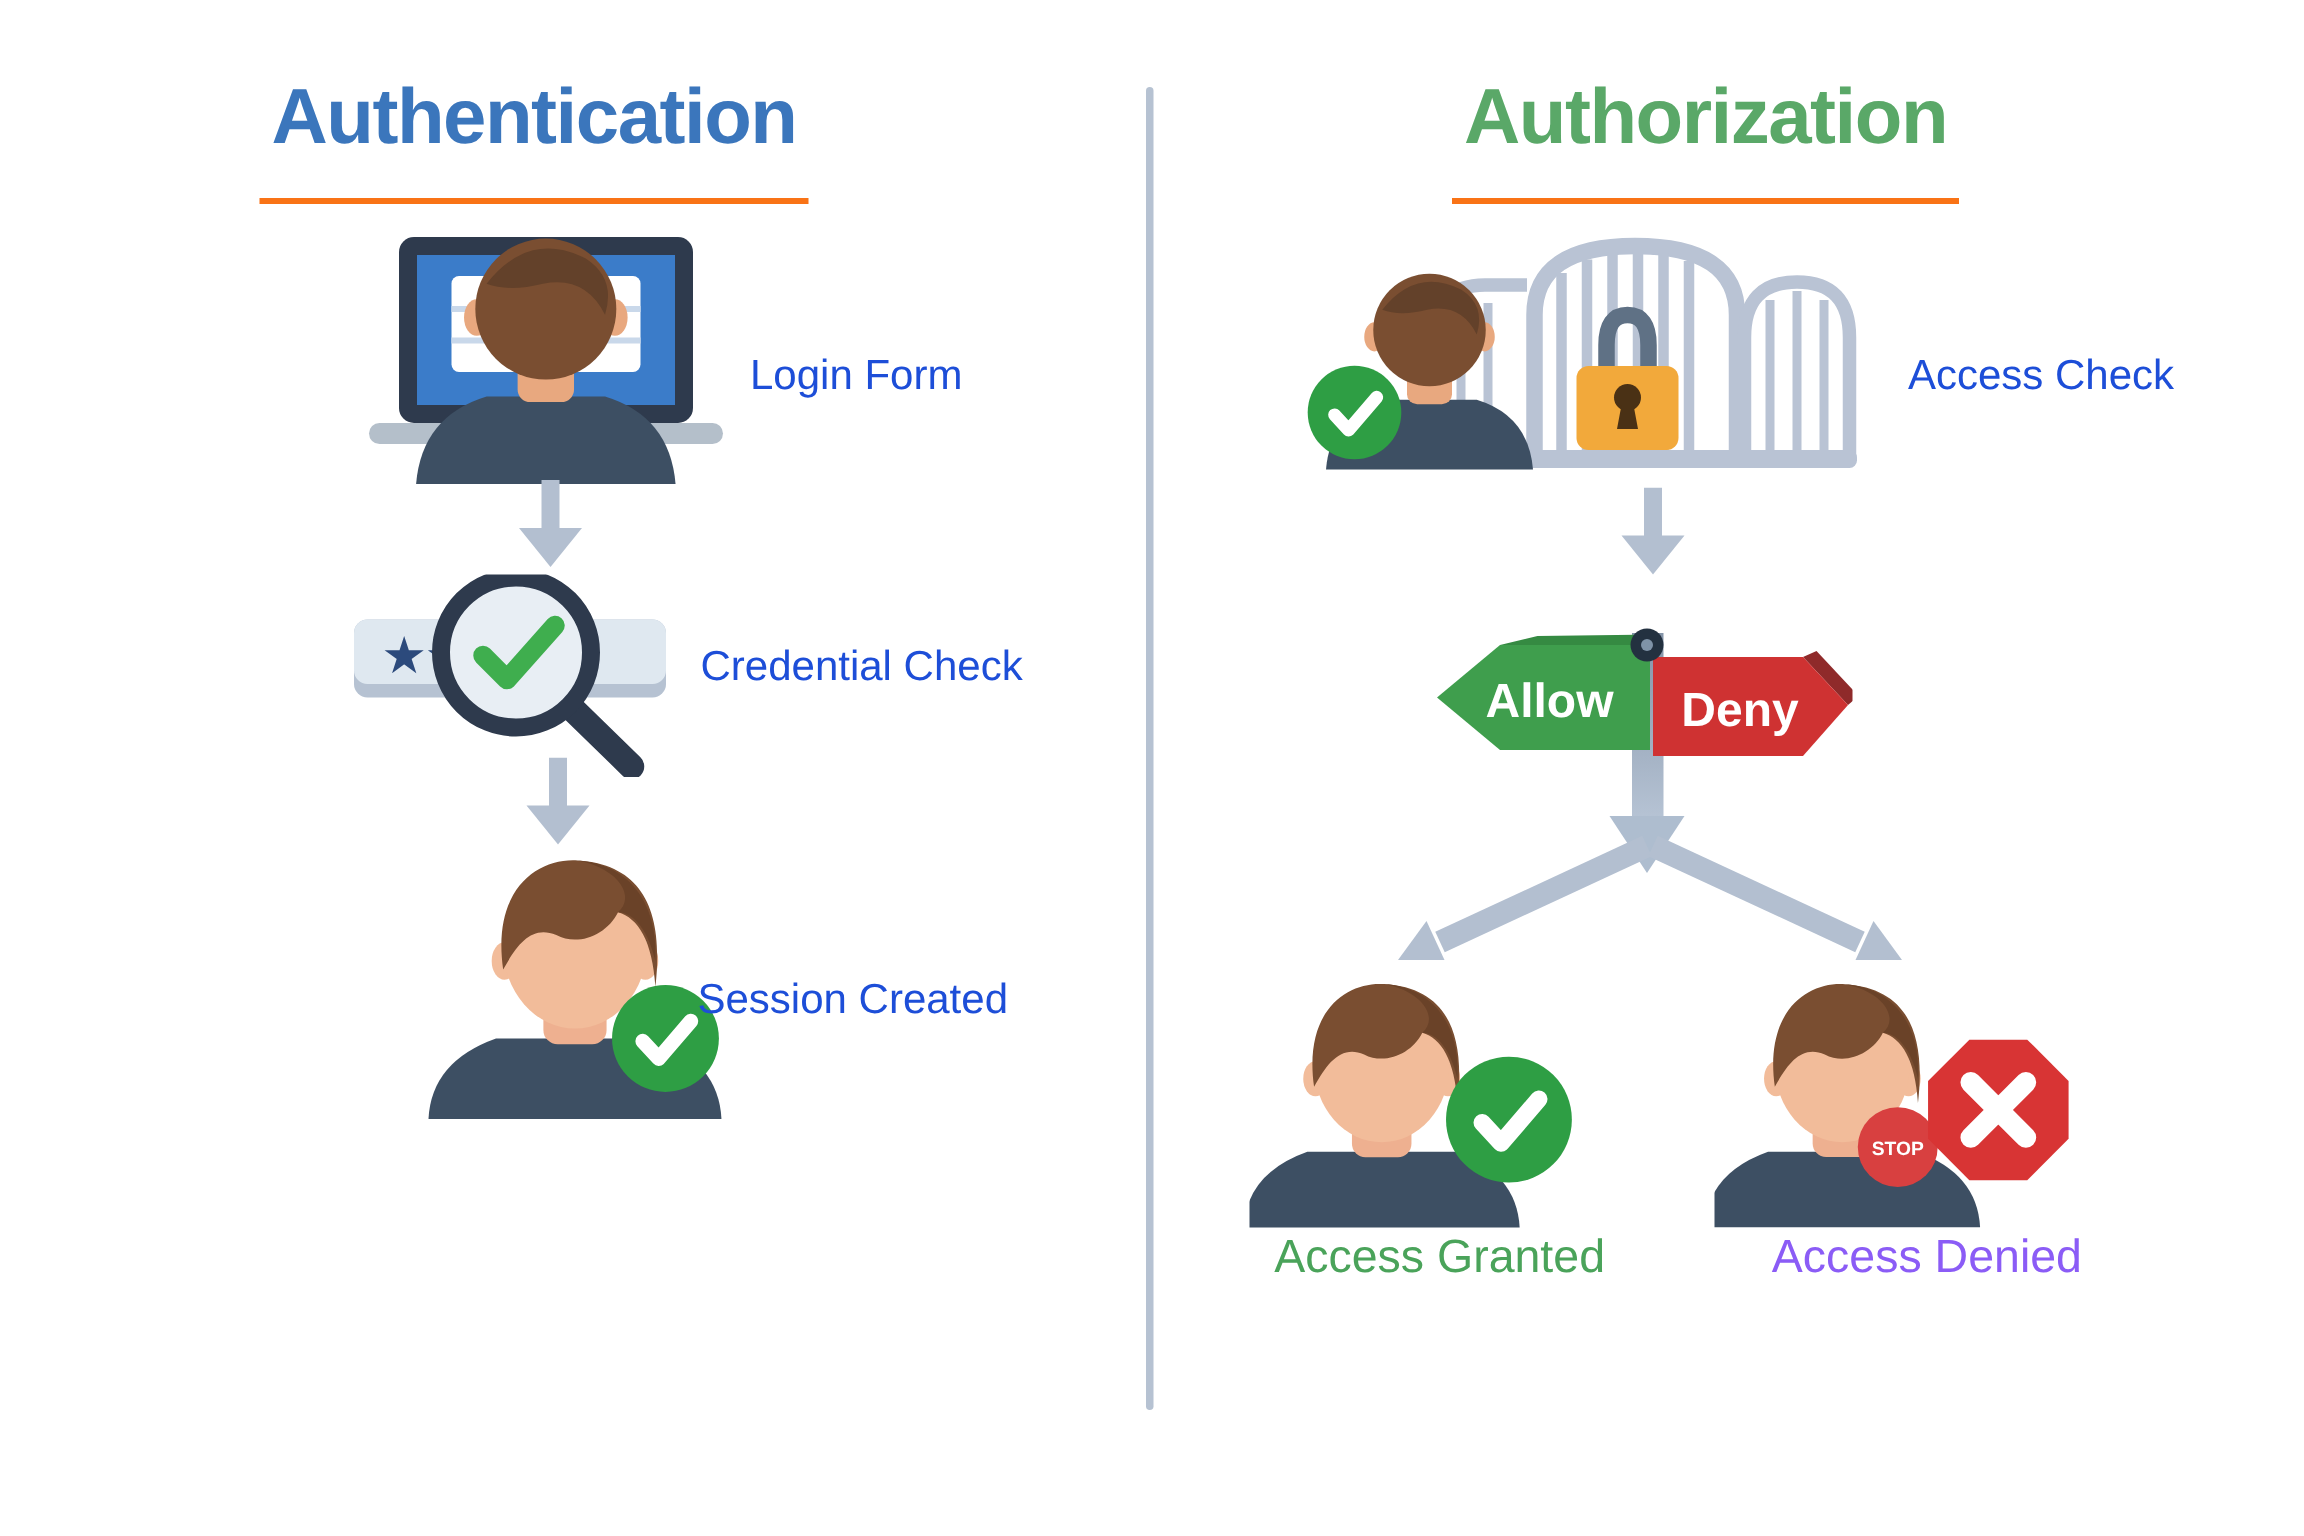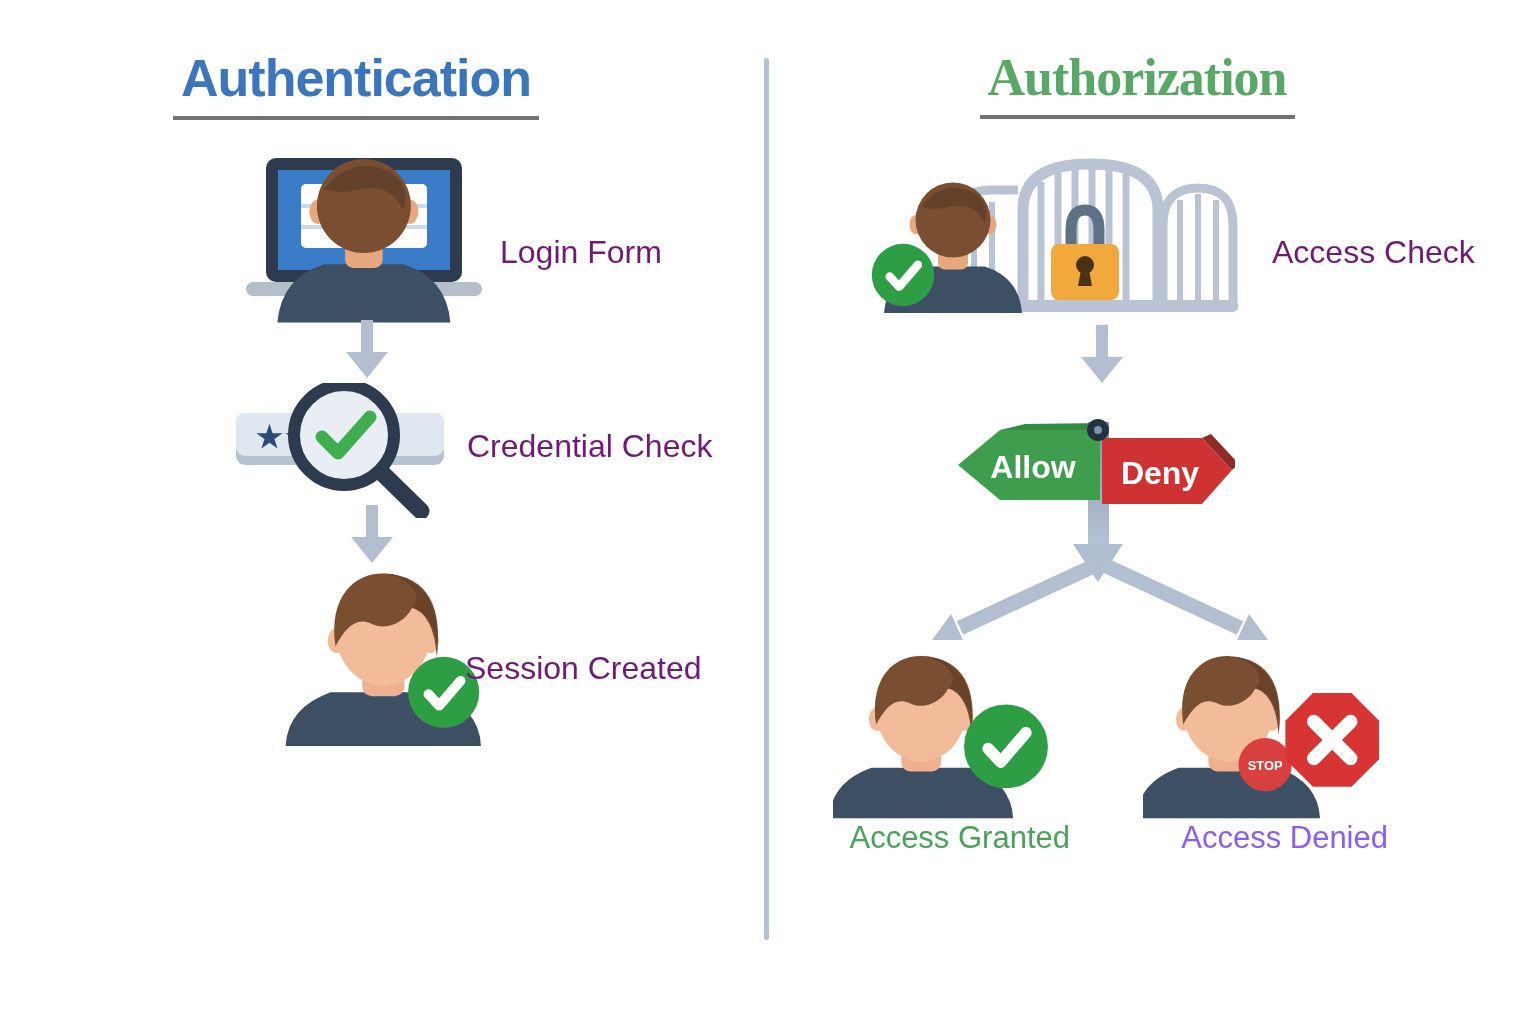--- a/index.html
+++ b/index.html
@@ -4,25 +4,25 @@
 <style>
   html,body{margin:0;padding:0;}
   body{
     width:1536px;height:1024px;position:relative;background:#ffffff;
     font-family:"Liberation Sans", sans-serif;overflow:hidden;
   }
   .abs{position:absolute;}
   .title{
     font-size:52px;font-weight:bold;text-align:center;letter-spacing:-1px;
   }
-  .title span{display:inline-block;border-bottom:4px solid #737373;padding:0 8px 8px 8px;}
+  .title span{display:inline-block;border-bottom:4px solid #f97316;padding:0 8px 24px 8px;}
   .title-auth{color:#3b76bc;}
-  .title-authz{color:#5aa868;font-family:Liberation Serif, serif;}
+  .title-authz{color:#5aa868;}
   .step-label{
-    font-size:32px;color:#701a75;white-space:nowrap;
+    font-size:28px;color:#1d4ed8;white-space:nowrap;
   }
   .outcome-label{
     font-size:31px;text-align:right;white-space:nowrap;width:240px;
   }
   .granted{color:#4aa35a;}
   .denied{color:#8b5cf6;}
   .divider{
     width:5px;background:#b6c2d2;border-radius:3px;
   }
   svg{display:block;}

